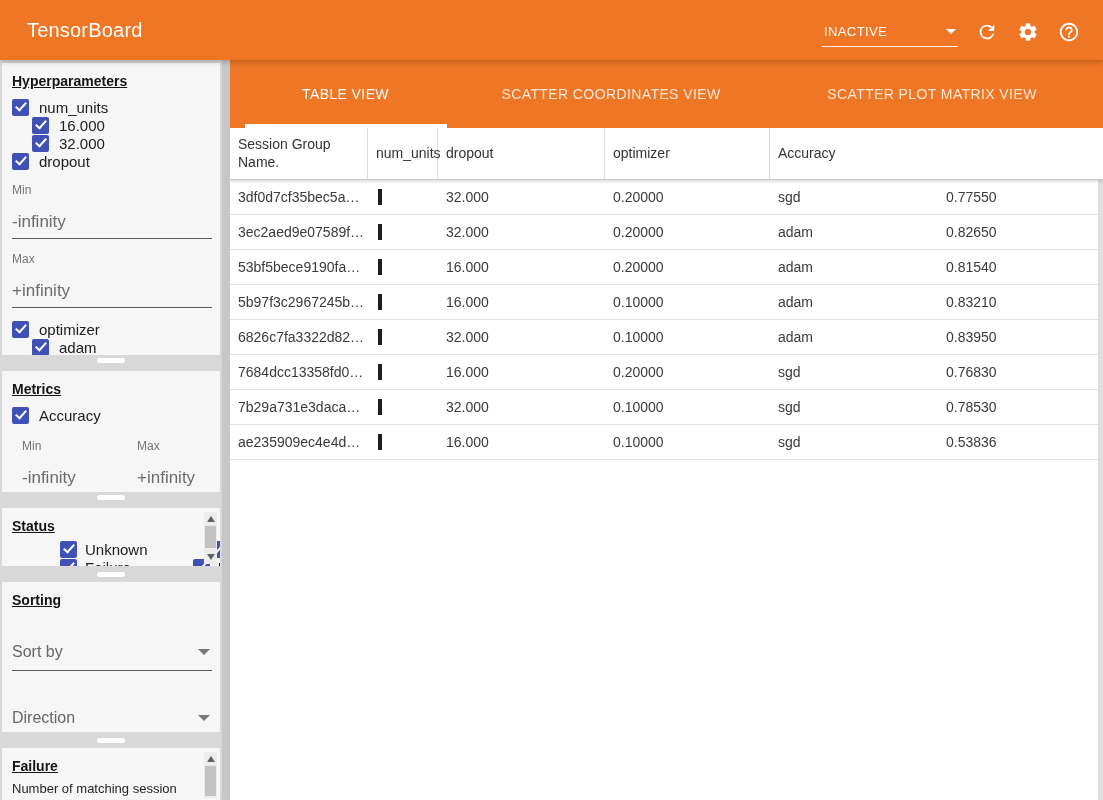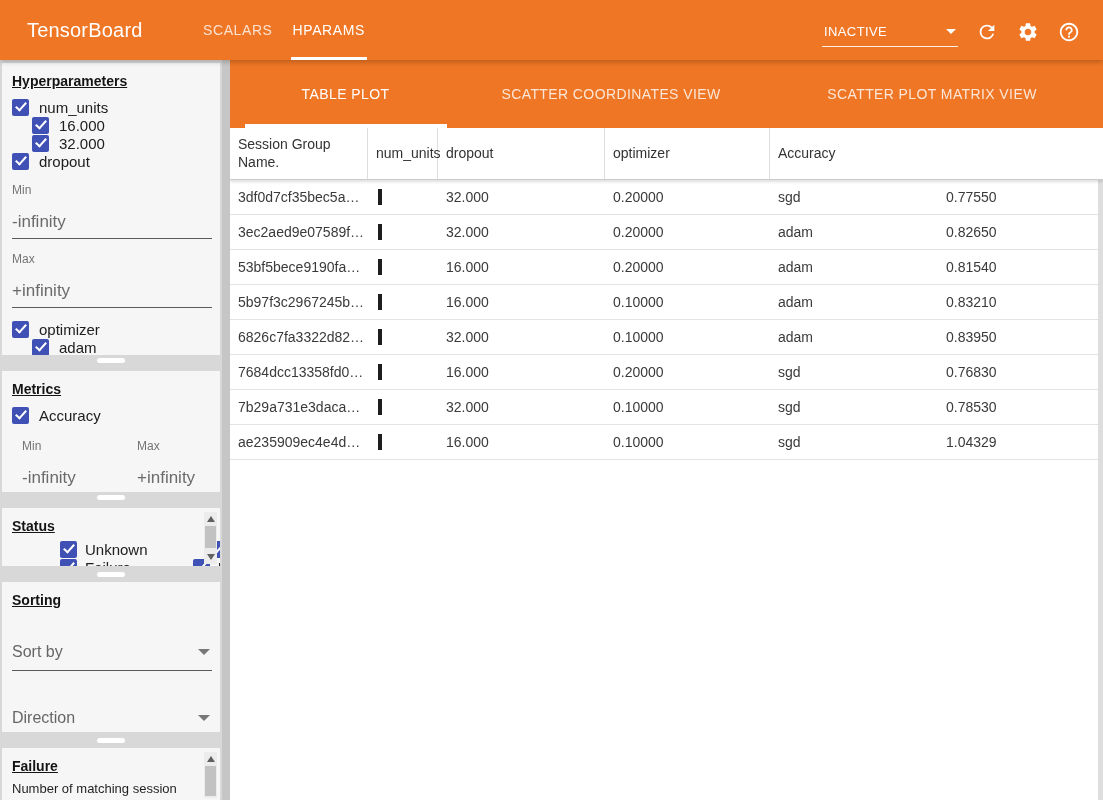--- a/index.html
+++ b/index.html
@@ -98,29 +98,20 @@
   .td.cbcell { padding-left:10px; }
   .rowcb { width:15px; height:15px; border:2px solid #1e1e1e; border-radius:2px; background:#fff;
     cursor:pointer; }
   .main-scroll { position:absolute; right:0; top:68px; bottom:0; width:5px; background:#dedede; }
 </style>
 </head>
 <body>
 
 <div class="appbar">
   <div class="title">TensorBoard</div>
-  <div class="topnav">
-    <div class="ttab">
-      <span>SCALARS</span>
-    </div>
-    <div class="ttab active">
-      <span>HPARAMS</span>
-      <span class="tunderline"></span>
-    </div>
-  </div>
   <div class="topright">
     <div class="runselect">
       <span>INACTIVE</span>
       <span class="caret-down"></span>
     </div>
     <div class="iconbtn">
       <svg viewBox="0 0 24 24">
           <path d="M17.65 6.35A7.95 7.95 0 0 0 12 4a8 8 0 1 0 7.73 10h-2.08A6 6 0 1 1 12 6c1.66 0 3.14.69 4.22 1.78L13 11h7V4l-2.35 2.35z"></path>
         </svg>
     </div>
@@ -250,21 +241,21 @@
         <span class="thumb" style="top:14px; height:30px;"></span>
       </div>
     </div>
 
     <div class="side-scroll"></div>
   </div>
 
   <div class="main">
     <div class="viewtabs">
       <div class="vtab t1 active">
-        <span>TABLE PLOT</span>
+        <span>TABLE VIEW</span>
         <span class="vunderline"></span>
       </div>
       <div class="vtab t2">
         <span>SCATTER COORDINATES VIEW</span>
       </div>
       <div class="vtab t3">
         <span>SCATTER PLOT MATRIX VIEW</span>
       </div>
     </div>
 
@@ -332,19 +323,19 @@
         <div class="td">0.10000</div>
         <div class="td">sgd</div>
         <div class="td">0.78530</div>
       </div>
       <div class="tr">
         <div class="td">ae235909ec4e4d…</div>
         <div class="td cbcell"><span class="rowcb"></span></div>
         <div class="td">16.000</div>
         <div class="td">0.10000</div>
         <div class="td">sgd</div>
-        <div class="td">1.04329</div>
+        <div class="td">0.53836</div>
       </div>
     </div>
 
     <div class="main-scroll"></div>
   </div>
 </div>
 
 </body></html>

